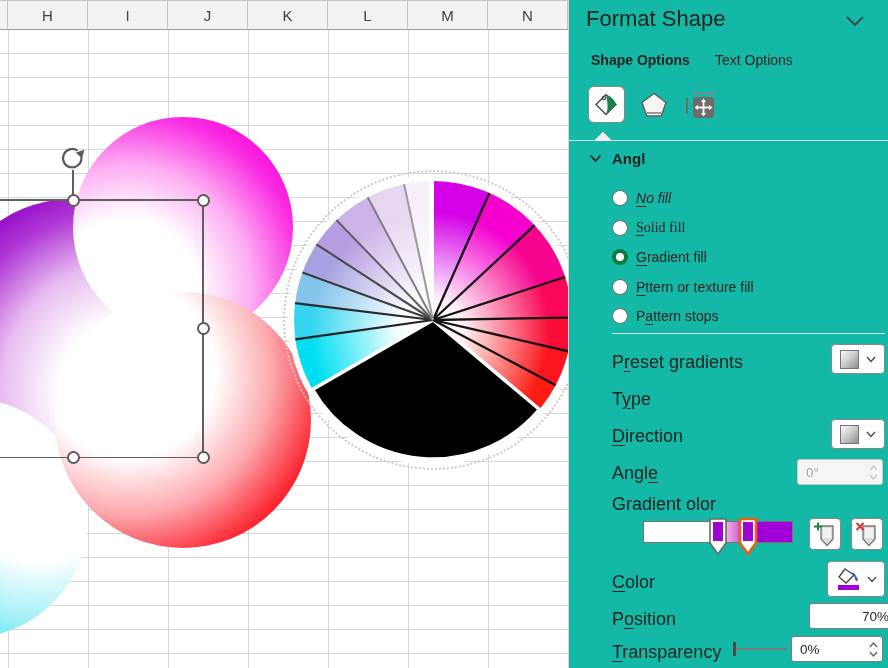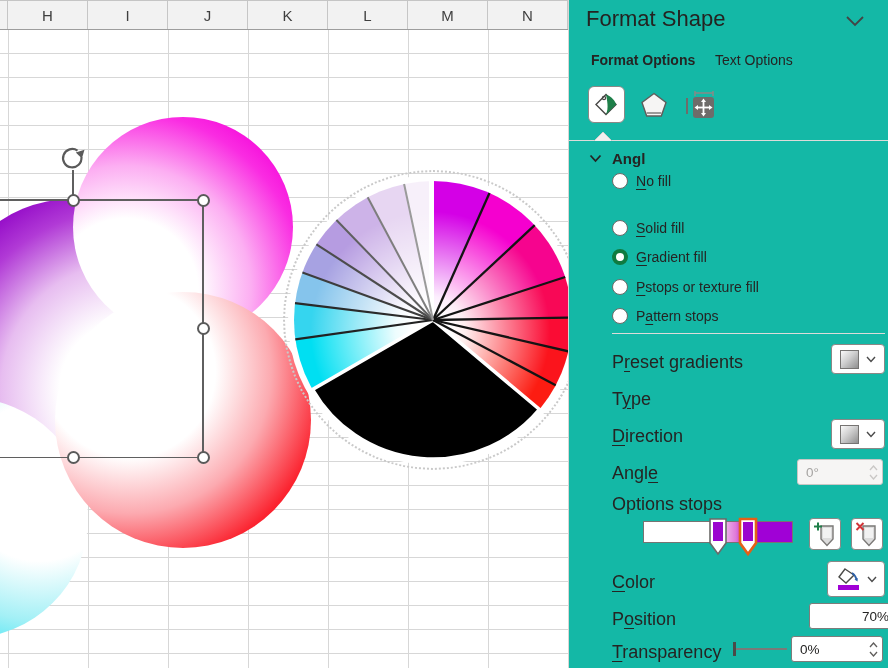--- a/index.html
+++ b/index.html
@@ -174,21 +174,21 @@
         <div class="col-cell">N</div>
       </div>
   </div>
 
   <div id="panel">
     <div class="abs" id="panel-title">Format Shape</div>
     <svg class="abs" id="panel-collapse" viewBox="0 0 20 12">
       <polyline points="2,2 10,10 18,2" fill="none" stroke="#444" stroke-width="1.8"></polyline>
     </svg>
 
-    <div class="abs tab" id="tab-shape">Format Options</div>
+    <div class="abs tab" id="tab-shape">Shape Options</div>
     <div class="abs tab" id="tab-text">Text Options</div>
 
     <div class="abs iconbtn" id="btn-fill-line">
       <svg width="27" height="27" viewBox="0 0 27 27">
         <path d="M13,3.5 L23,13.5 L13,23.5 L3,13.5 Z" fill="#fff" stroke="#474745" stroke-width="1.4"></path>
         <path d="M13,3.5 C19,5.5 22.5,10.5 23,13.5 L13,23.5 C16,17 14,9 13,3.5 Z" fill="#1e7f49"></path>
         <circle cx="11" cy="7" r="1.6" fill="none" stroke="#474745" stroke-width="1.2"></circle>
       </svg>
     </div>
     <div class="abs iconbtn" id="btn-effects">
@@ -221,35 +221,35 @@
     <svg class="abs" id="notch" width="18" height="9">
       <path d="M0,9 L9,0 L18,9" fill="#f1efee" stroke="#d0cecc" stroke-width="1"></path>
     </svg>
 
     <svg class="abs" id="fill-chevron" width="13" height="9">
       <polyline points="1.5,1.5 6.5,7 11.5,1.5" fill="none" stroke="#252423" stroke-width="1.8"></polyline>
     </svg>
     <div class="abs" id="fill-header">Angl</div>
 
     <div id="fill-options">
-        <div class="radio-row" style="top: 172px;">
+        <div class="radio-row" style="top: 189px; font-style: italic;">
           <span class="radio"></span>
           <span class="radio-label"><span></span><u>N</u><span>o fill</span></span>
         </div>
-        <div class="radio-row" style="top: 218.5px;">
+        <div class="radio-row" style="top: 218.5px; font-family: Liberation Serif, serif;">
           <span class="radio"></span>
           <span class="radio-label"><span></span><u>S</u><span>olid fill</span></span>
         </div>
         <div class="radio-row" style="top: 248px;">
           <span class="radio sel"></span>
           <span class="radio-label"><span></span><u>G</u><span>radient fill</span></span>
         </div>
         <div class="radio-row" style="top: 277.5px;">
           <span class="radio"></span>
-          <span class="radio-label"><span></span><u>P</u><span>stops or texture fill</span></span>
+          <span class="radio-label"><span></span><u>P</u><span>ttern or texture fill</span></span>
         </div>
         <div class="radio-row" style="top: 307px;">
           <span class="radio"></span>
           <span class="radio-label"><span>P</span><u>a</u><span>ttern stops</span></span>
         </div>
       </div>
 
     <div class="abs" id="divider2"></div>
 
     <div class="row-label" style="top:352px"><span>P</span><u>r</u><span>eset gradients</span></div>
@@ -276,21 +276,21 @@
       <span class="arrows">
         <svg width="9" height="6">
             <polyline points="1,5 4.5,1 8,5" fill="none" stroke="#c9c7c5" stroke-width="1.3"></polyline>
           </svg>
         <svg width="9" height="6">
             <polyline points="1,1 4.5,5 8,1" fill="none" stroke="#c9c7c5" stroke-width="1.3"></polyline>
           </svg>
       </span>
     </div>
 
-    <div class="row-label" style="top:494px">Options stops</div>
+    <div class="row-label" style="top:494px">Gradient olor</div>
     <div id="gstop-bar"></div>
     <div id="gstop-markers">
         <svg width="22" height="42" style="position: absolute; left: calc(50% - 11px); top: 0px; pointer-events: auto;">
           <path d="M3,3 h16 v24 l-8,11 l-8,-11 z" fill="#fff" stroke="#6a6a68" stroke-width="1.6"></path>
           <rect x="6" y="6" width="10" height="19" fill="#9b05cf"></rect>
         </svg>
         <svg width="22" height="42" style="position: absolute; left: calc(70% - 11px); top: 0px; pointer-events: auto;">
           <path d="M3,3 h16 v24 l-8,11 l-8,-11 z" fill="#fff" stroke="#e55f17" stroke-width="2.6"></path>
           <rect x="6" y="6" width="10" height="19" fill="#9b05cf"></rect>
         </svg>

